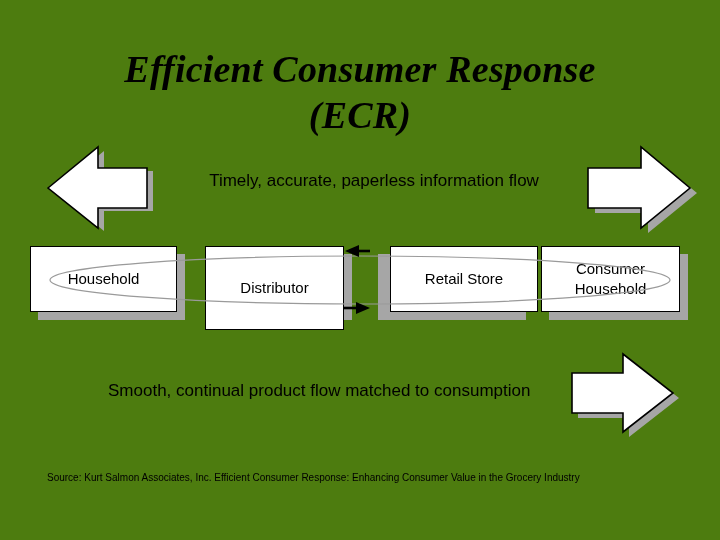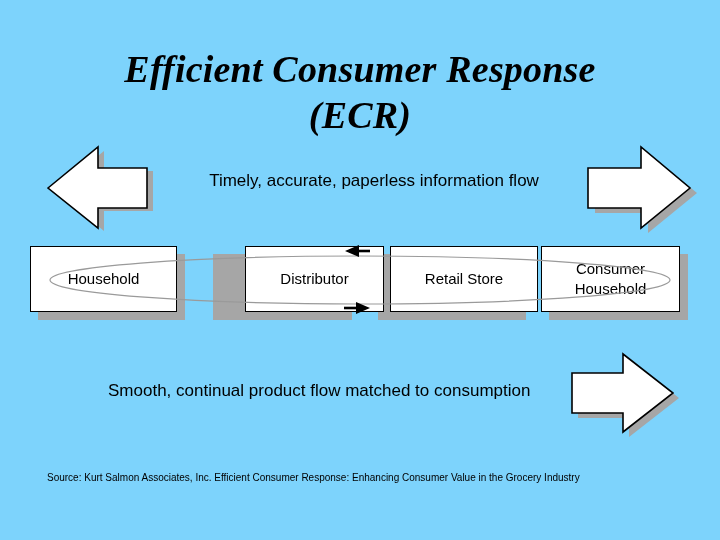--- a/index.html
+++ b/index.html
@@ -4,21 +4,21 @@
 <style>
   html, body {
     margin: 0;
     padding: 0;
     background: #ffffff;
   }
   #slide {
     position: relative;
     width: 720px;
     height: 540px;
-    background: #7dd3fc;
+    background: #4d7c0f;
     overflow: hidden;
     font-family: "Liberation Sans", sans-serif;
   }
 
   
   .title {
     position: absolute;
     left: 0;
     top: 46px;
     width: 720px;
@@ -128,21 +128,21 @@
   <div class="info-flow-text">Timely, accurate, paperless information flow</div>
 
   <div class="box-shadow" style="left:38px;  top:254px; width:147px; height:66px;"></div>
   <div class="box-shadow" style="left:213px; top:254px; width:139px; height:66px;"></div>
   <div class="box-shadow" style="left:378px; top:254px; width:148px; height:66px;"></div>
   <div class="box-shadow" style="left:549px; top:254px; width:139px; height:66px;"></div>
 
   <div class="box" style="left:30px;  top:246px; width:147px; height:66px;">
     <span class="box-label" style="white-space: pre-line;">Household</span>
   </div>
-  <div class="box" style="left:205px; top:246px; width:139px; height:66px;margin-left:40px;">
+  <div class="box" style="left:205px; top:246px; width:139px; height:84px;">
     <span class="box-label" style="white-space: pre-line;">Distributor</span>
   </div>
   <div class="box" style="left:370px; top:246px; width:148px; height:66px;margin-left:20px;">
     <span class="box-label" style="white-space: pre-line;">Retail Store</span>
   </div>
   <div class="box" style="left:541px; top:246px; width:139px; height:66px;">
     <span class="box-label" style="white-space: pre-line;">Consumer
 Household</span>
   </div>
 

